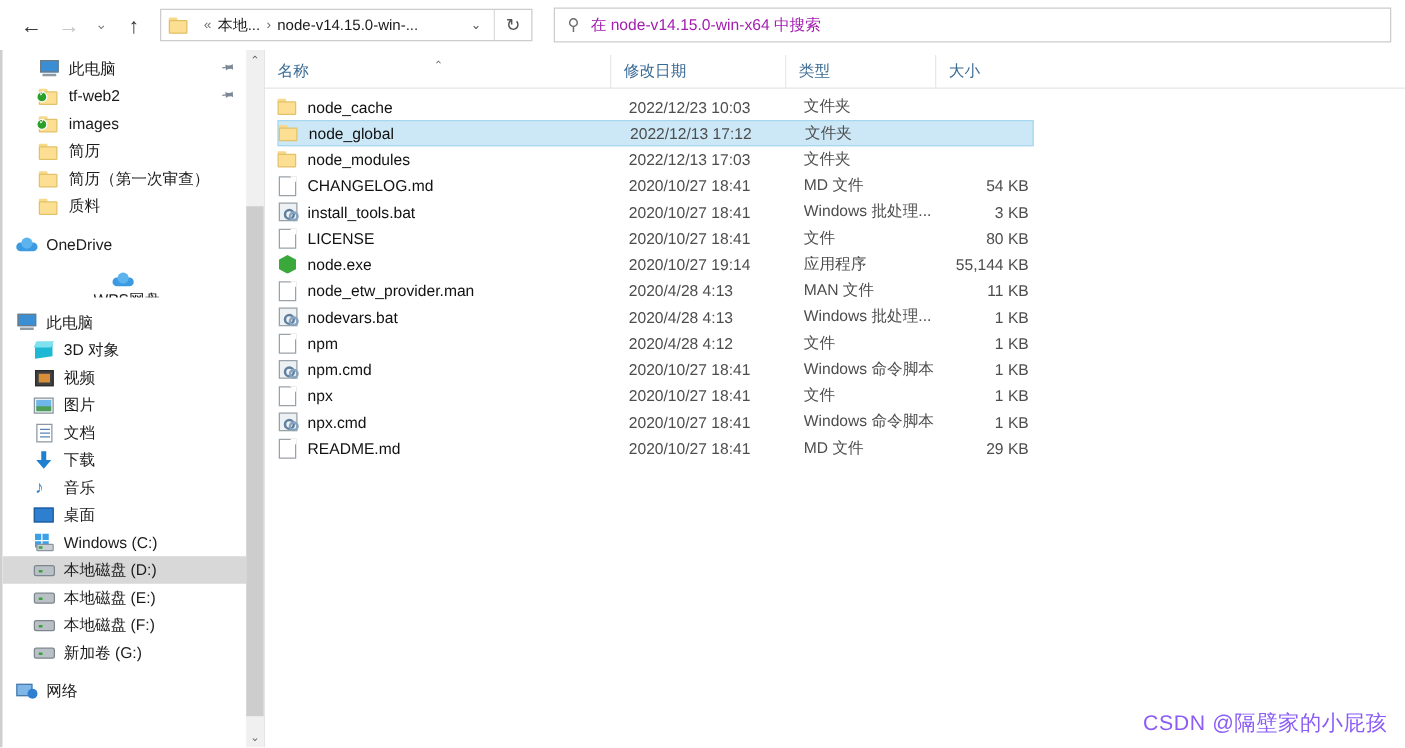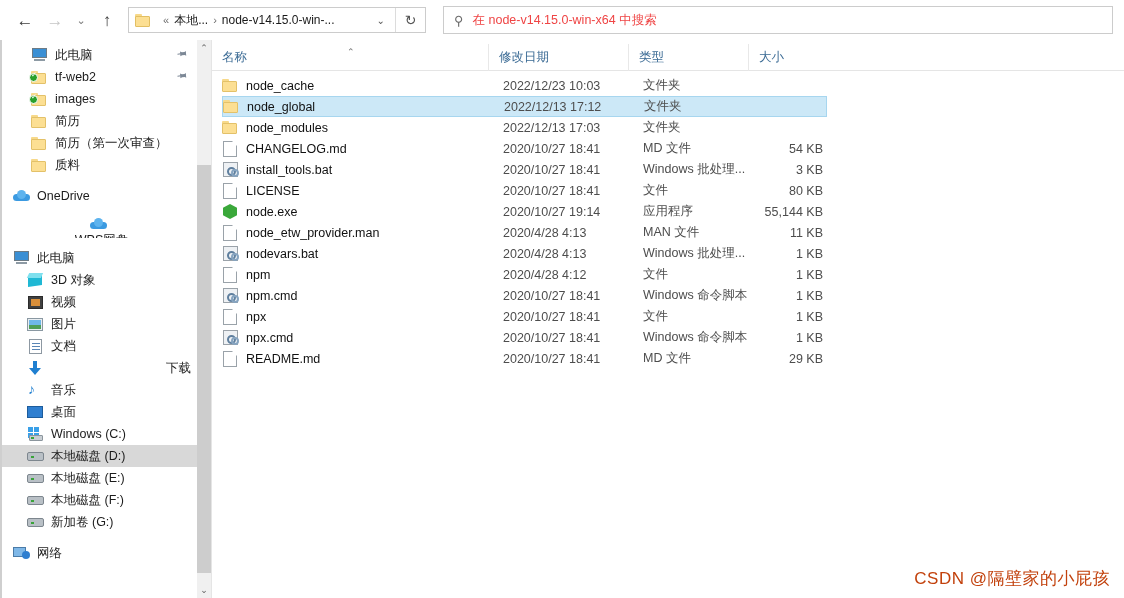--- a/index.html
+++ b/index.html
@@ -53,21 +53,21 @@
     display: flex; align-items: center; justify-content: center;
     color: #555; font-size: 14px;
   }
 
   .searchbar {
     position: absolute; left: 443px; top: 6px; width: 670px; height: 28px;
     border: 1px solid #cccccc; background: #fff;
     display: flex; align-items: center;
   }
   .search-ico { margin-left: 10px; margin-right: 9px; color: #6c6c6c; font-size: 13px; }
-  .search-ph { color: #ef4444; font-size: 12.5px; }
+  .search-ph { color: #a21caf; font-size: 12.5px; }
 
   
   .sidebar {
     position: absolute; left: 0; top: 40px; width: 197px; height: 558px;
     background: #ffffff; overflow: hidden;
     border-left: 2px solid #cfcfcf;
   }
   .nav-item {
     height: 22px; display: flex; align-items: center; padding-right: 6px;
     font-size: 12.5px; color: #1c1c1c; white-space: nowrap; position: relative;
@@ -194,21 +194,21 @@
   .ico-bat:before{content:"";position:absolute;left:3px;top:4px;width:5px;height:5px;border:2px solid #5f7f9e;border-radius:50%;}
   .ico-bat:after{content:"";position:absolute;left:7px;top:6px;width:4px;height:4px;border:2px solid #86a4c0;border-radius:50%;}
   .ico-hex {
     width:14px; height:15px; background:#3aa83a;
     clip-path: polygon(50% 0%, 100% 25%, 100% 75%, 50% 100%, 0% 75%, 0% 25%);
   }
 
   
   .watermark {
     position: absolute; right: 14px; bottom: 8px;
-    color: #c2410c; font-size: 17px; letter-spacing: 0.5px;
+    color: #8b5cf6; font-size: 17px; letter-spacing: 0.5px;
     user-select: none; white-space: nowrap;
   }
 </style>
 </head>
 <body>
 
 <div class="window">
 
   <div class="navbar">
     <div class="navbtn first">←</div>
@@ -357,21 +357,21 @@
       <div class="nav-item" style="position: absolute; top: 295px; left: 0px; width: 195px; padding-left: 24px;">
         <span class="nav-ico">
           <span class="ico-doc">
             <span class="l" style="top:3px"></span>
             <span class="l" style="top:6px"></span>
             <span class="l" style="top:9px"></span>
           </span>
         </span>
         <span class="nav-label">文档</span>
       </div>
-      <div class="nav-item" style="position: absolute; top: 317px; left: 0px; width: 195px; padding-left: 24px; justify-content: space-between;">
+      <div class="nav-item" style="position: absolute; top: 317px; left: 0px; width: 195px; padding-left: 24px;">
         <span class="nav-ico">
           <span class="ico-dl">
             <span class="stem"></span>
             <span class="head"></span>
           </span>
         </span>
         <span class="nav-label">下载</span>
       </div>
       <div class="nav-item" style="position: absolute; top: 339px; left: 0px; width: 195px; padding-left: 24px;">
         <span class="nav-ico">

